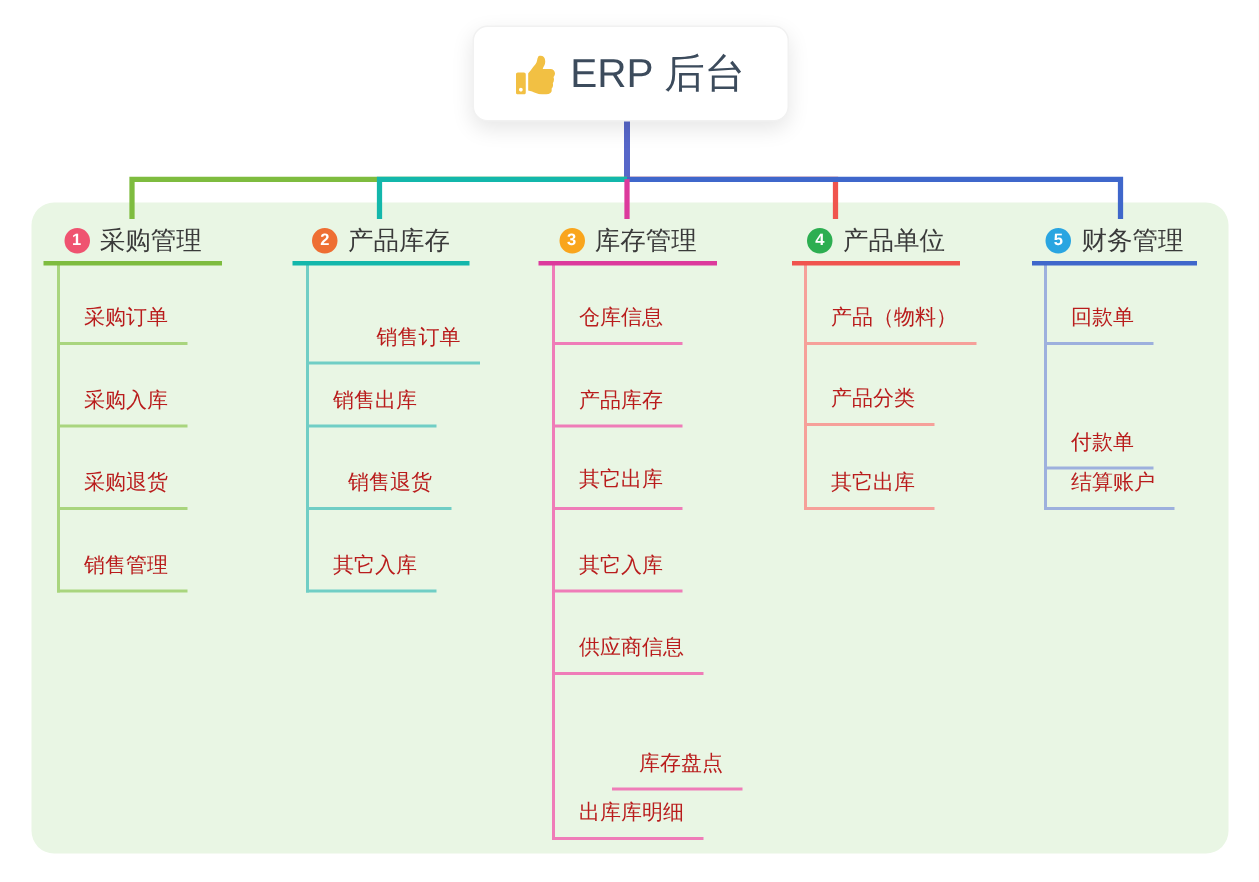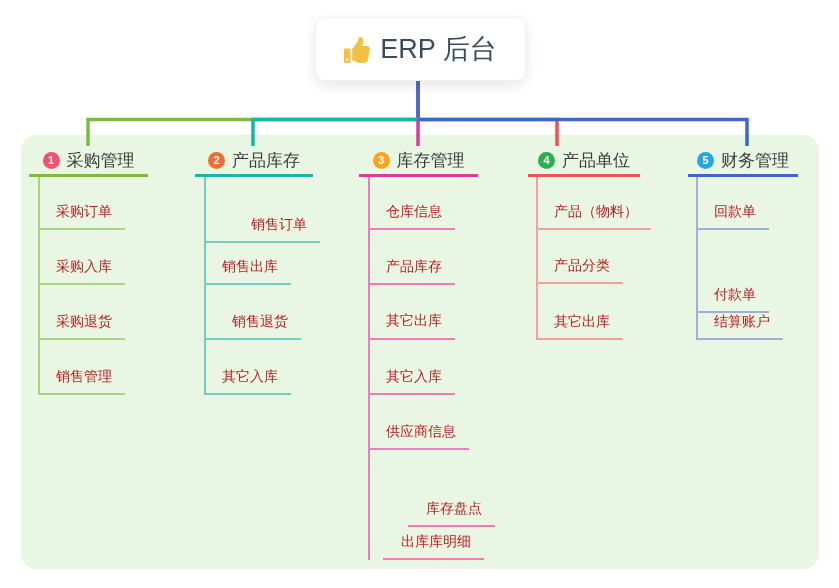--- a/index.html
+++ b/index.html
@@ -68,21 +68,21 @@
       <div class="branch-header" style="left: 359px; width: 119px; top: 146px; border-bottom-color: rgb(220, 58, 156);">
         <span class="num" style="background: rgb(249, 165, 29);">3</span>
         <span>库存管理</span>
       </div>
       <div class="child" style="left: 368px; top: 200px; border-bottom-color: rgb(239, 124, 184);">仓库信息</div>
       <div class="child" style="left: 368px; top: 255px; border-bottom-color: rgb(239, 124, 184);">产品库存</div>
       <div class="child" style="left: 368px; top: 310px; border-bottom-color: rgb(239, 124, 184); font-family: Liberation Serif, serif;">其它出库</div>
       <div class="child" style="left: 368px; top: 365px; border-bottom-color: rgb(239, 124, 184);">其它入库</div>
       <div class="child" style="left: 368px; top: 420px; border-bottom-color: rgb(239, 124, 184);">供应商信息</div>
       <div class="child" style="left: 368px; top: 497px; border-bottom-color: rgb(239, 124, 184); margin-left: 40px;">库存盘点</div>
-      <div class="child" style="left: 368px; top: 530px; border-bottom-color: rgb(239, 124, 184); margin-left: 15px;">出库库明细</div>
+      <div class="child" style="left: 368px; top: 530px; border-bottom-color: rgb(239, 124, 184);">出库库明细</div>
       <div class="branch-header" style="left: 528px; width: 112px; top: 146px; border-bottom-color: rgb(240, 84, 78);">
         <span class="num" style="background: rgb(45, 174, 81);">4</span>
         <span>产品单位</span>
       </div>
       <div class="child" style="left: 536px; top: 200px; border-bottom-color: rgb(246, 160, 154);">产品（物料）</div>
       <div class="child" style="left: 536px; top: 254px; border-bottom-color: rgb(246, 160, 154);">产品分类</div>
       <div class="child" style="left: 536px; top: 310px; border-bottom-color: rgb(246, 160, 154);">其它出库</div>
       <div class="branch-header" style="left: 688px; width: 110px; top: 146px; border-bottom-color: rgb(63, 103, 203);">
         <span class="num" style="background: rgb(41, 165, 225);">5</span>
         <span>财务管理</span>

